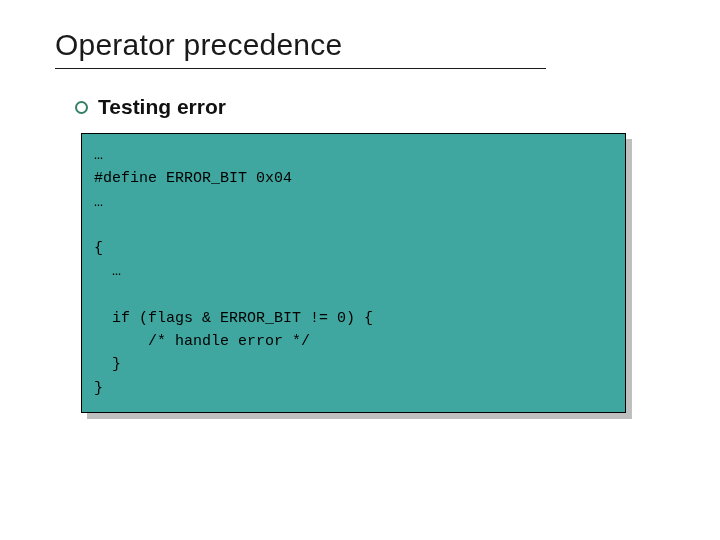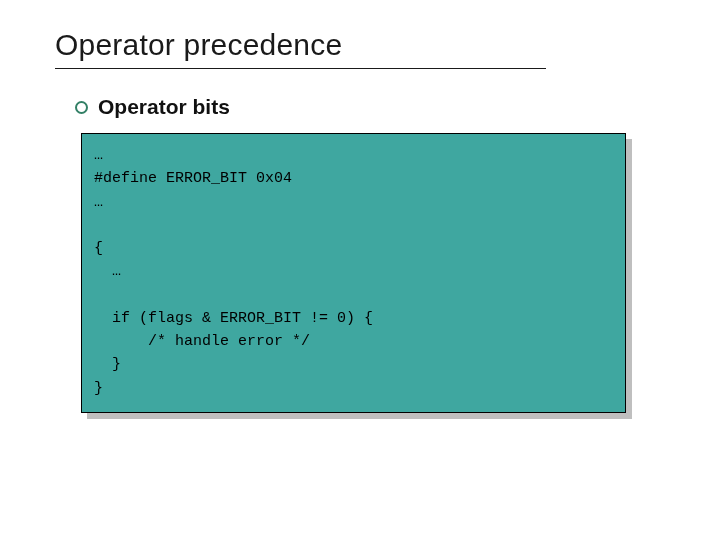--- a/index.html
+++ b/index.html
@@ -46,21 +46,21 @@
 
 <div class="slide">
   <div class="title-area">
     <div class="title">Operator precedence</div>
     <hr class="title-rule">
   </div>
 
   <div class="body">
     <div class="bullet-row">
       <span class="bullet-icon"></span>
-      <span class="bullet-text">Operator bits</span>
+      <span class="bullet-text">Testing error</span>
     </div>
 
     <div class="codebox-wrap">
       <div class="shadow"></div>
       <div class="codebox">…
 #define ERROR_BIT 0x04
 …
 
 {
   …

